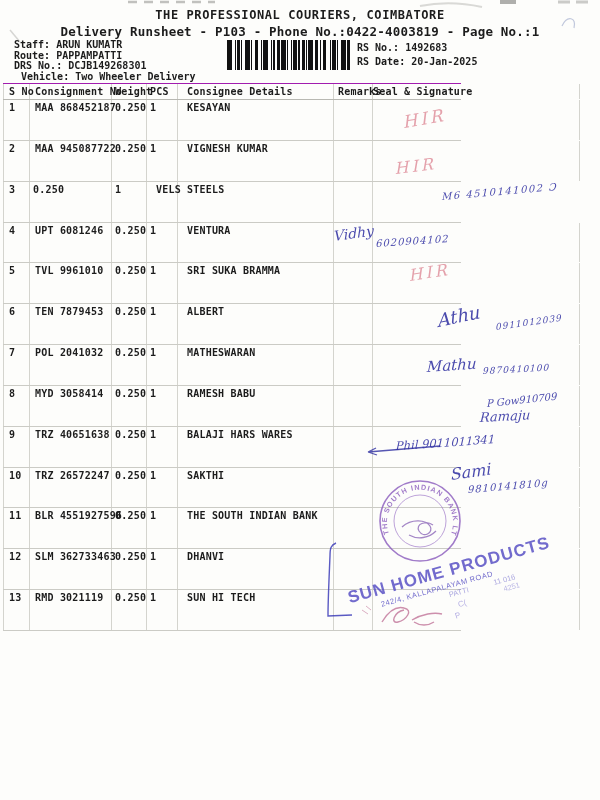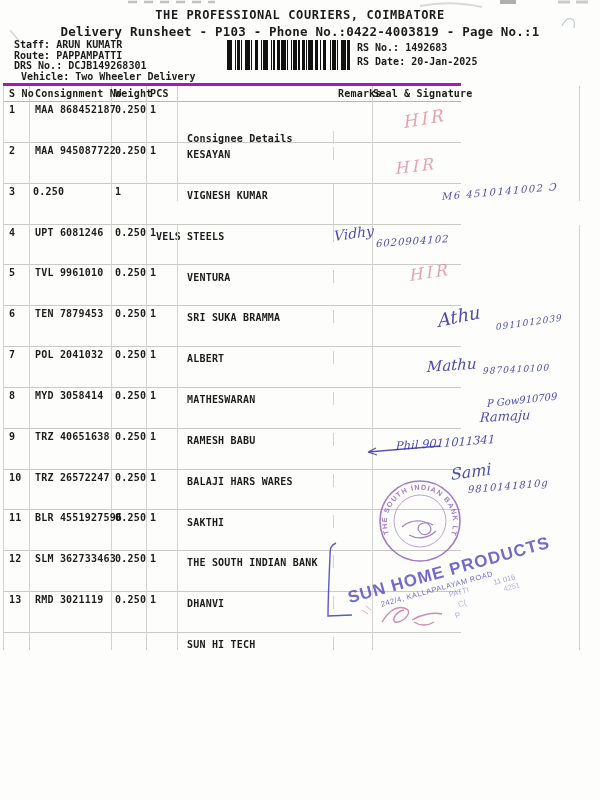--- a/index.html
+++ b/index.html
@@ -10,33 +10,33 @@
   .doc-subtitle{position:absolute;top:24px;left:0;width:600px;text-align:center;
                 font-size:12.5px;font-weight:bold;letter-spacing:.2px;}
   .meta-left{position:absolute;left:14px;top:40px;font-size:10px;font-weight:bold;line-height:10.6px;}
   .meta-left div{margin-bottom:0;}
   .meta-left .indent{padding-left:7px;}
   .barcode{position:absolute;left:227px;top:40px;width:124px;height:30px;display:flex;overflow:hidden;}
   .barcode span{height:100%;flex:0 0 auto;}
   .barcode .bar{background:#111;}
   .meta-right{position:absolute;left:357px;top:41px;font-size:10px;font-weight:bold;line-height:13.5px;}
   
-  .dtable{position:absolute;left:3px;top:83px;width:458px;border-top:3px solid #a21caf;}
+  .dtable{position:absolute;left:3px;top:83px;width:458px;border-top:1px solid #a21caf;}
   .trow{display:grid;grid-template-columns:27px 82px 35px 31px 156px 39px 207px;
         border-bottom:1px solid #cbcbc5;}
   .trow.head{border-bottom:1px solid #b8b8b2;height:15px;}
   .trow.body-row{height:39.85px;}
   .tc{border-right:1px solid #d4d4ce;padding-top:2px;font-size:10px;font-weight:bold;
       letter-spacing:.2px;white-space:nowrap;overflow:visible;}
   .tc:first-child{border-left:1px solid #d4d4ce;}
   .tc.sno{padding-left:5px;}
   .tc.cons{padding-left:5px;}
   .tc.wt{padding-left:3px;}
   .tc.pcs{padding-left:3px;}
-  .tc.cdet{padding-left:9px;margin-top:45px;}
+  .tc.cdet{padding-left:9px;}
   .tc.rem{padding-left:4px;}
   .tc.seal{border-right:1px solid #d4d4ce;}
   
   .hw-layer{position:absolute;inset:0;pointer-events:none;}
   .hw{position:absolute;font-family:"DejaVu Serif", serif;font-style:italic;
       white-space:nowrap;transform-origin:left center;opacity:.85;}
   .hw.blue{color:#2c2ca0;}
   .hw.pink{color:#dc8391;font-weight:normal;opacity:.75;}
   
   .bank-stamp{position:absolute;left:376px;top:477px;width:88px;height:88px;opacity:.8;}

